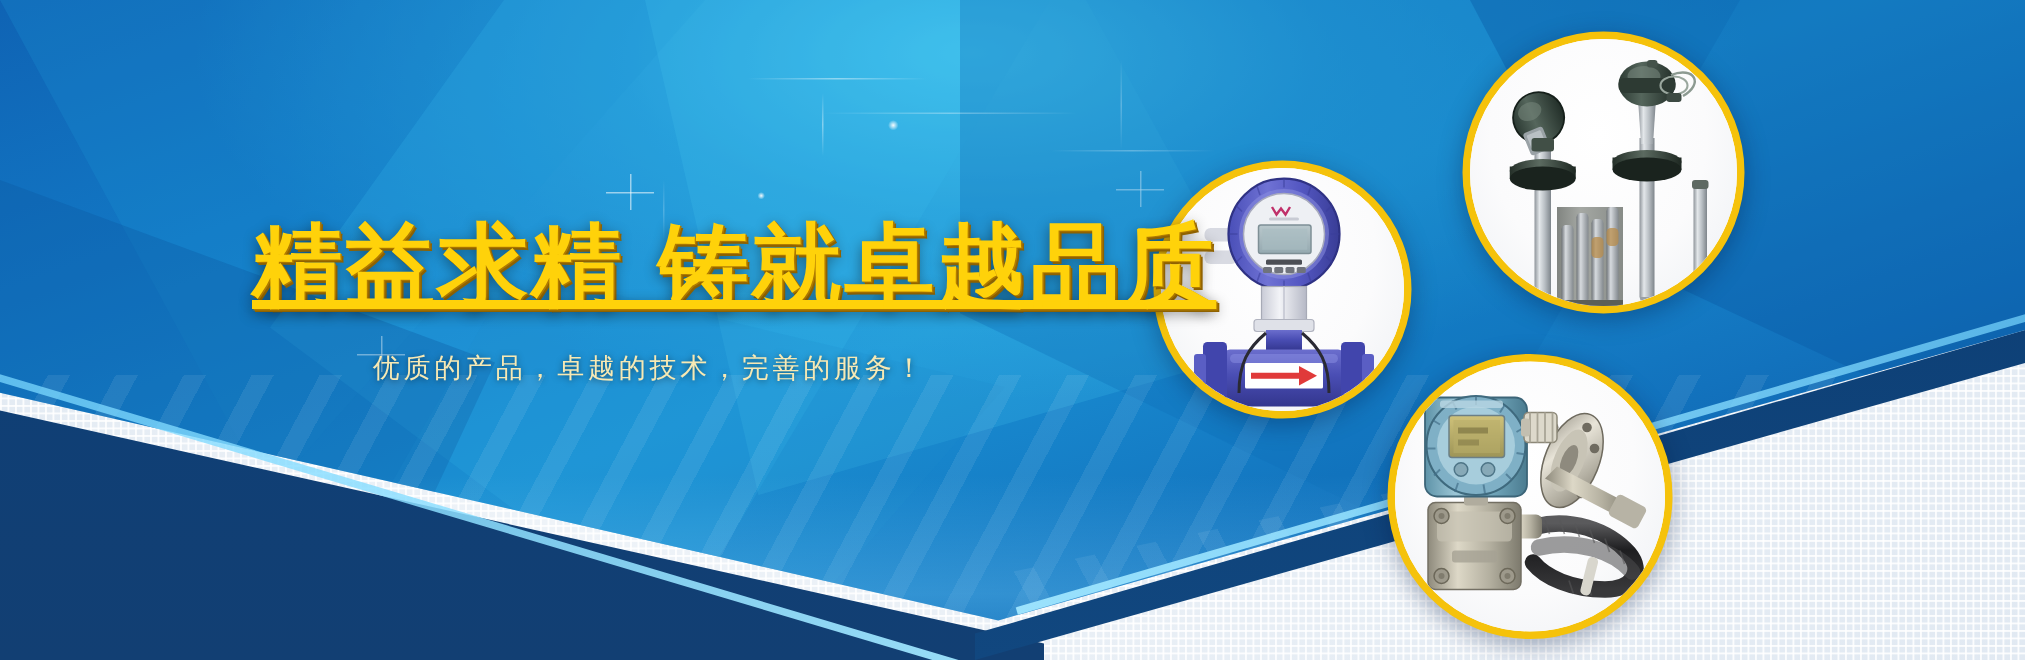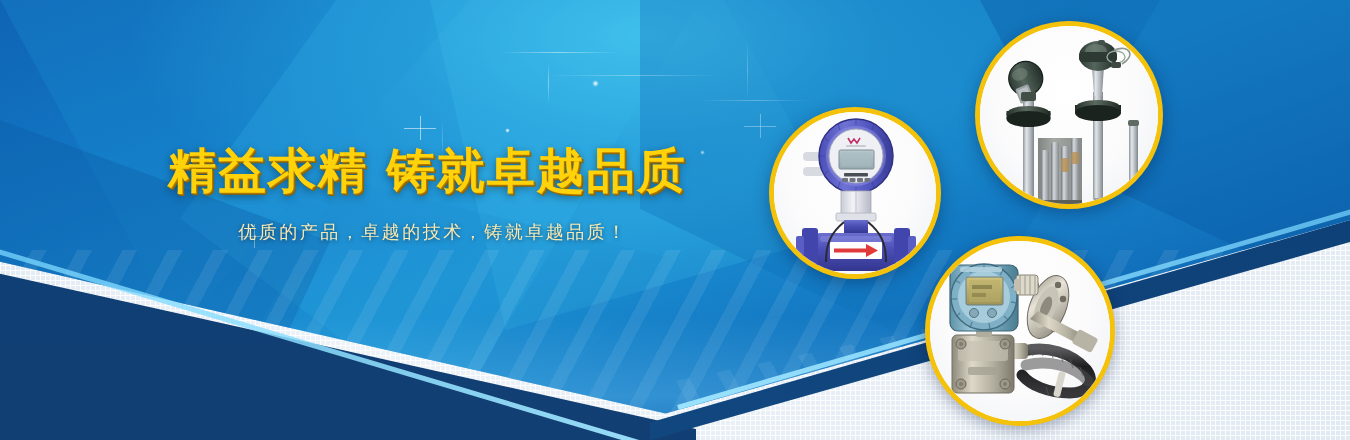--- a/index.html
+++ b/index.html
@@ -153,31 +153,32 @@
   
   .text-block {
     position: absolute;
     left: 168px;
     top: 144px;
     width: 530px;
     z-index: 30;
   }
   .headline {
     font-family: "DejaVu Sans", "Liberation Sans", sans-serif;
-    font-size: 48px;
+    font-size: 60px;
     font-weight: bold;
     letter-spacing: 2px;
     color: #ffd20a;
     line-height: 1.12;
     margin: 0;
     white-space: nowrap;
     text-shadow:
       1px 1px 0 #b07b00,
       2px 2px 0 #8f6200,
       0 3px 9px rgba(0,0,0,.45);
+    text-decoration: underline;
   }
   .subline {
     margin: 22px 0 0 0;
     text-align: center;
     font-family: "DejaVu Sans", "Liberation Sans", sans-serif;
     font-size: 18px;
     letter-spacing: 2.5px;
     color: #f7e9b4;
     white-space: nowrap;
     text-shadow: 0 1px 4px rgba(0,0,0,.5);
@@ -241,21 +242,21 @@
   </div>
 
   <div class="fold-glow-l"></div>
   <div class="rim">
     <div class="rim-l"></div>
     <div class="rim-r"></div>
   </div>
 
   <div class="text-block">
     <h1 class="headline">精益求精 铸就卓越品质</h1>
-    <p class="subline">优质的产品，卓越的技术，铸就卓越品质！</p>
+    <p class="subline">优质的产品，卓越的技术，完善的服务！</p>
   </div>
 
   <div class="pcircle" style="left:769px; top:107px; width:172px; height:172px; border-color:#f5c20b;">
     <div class="photo">
       <svg width="162" height="162" viewBox="0 0 162 162">
         <defs>
           <linearGradient id="fmHead" x1="0" y1="0" x2="1" y2="0">
             <stop offset="0" stop-color="#4a4fb8"></stop>
               <stop offset=".35" stop-color="#6f72d4"></stop>
             <stop offset=".65" stop-color="#5457c2"></stop>

